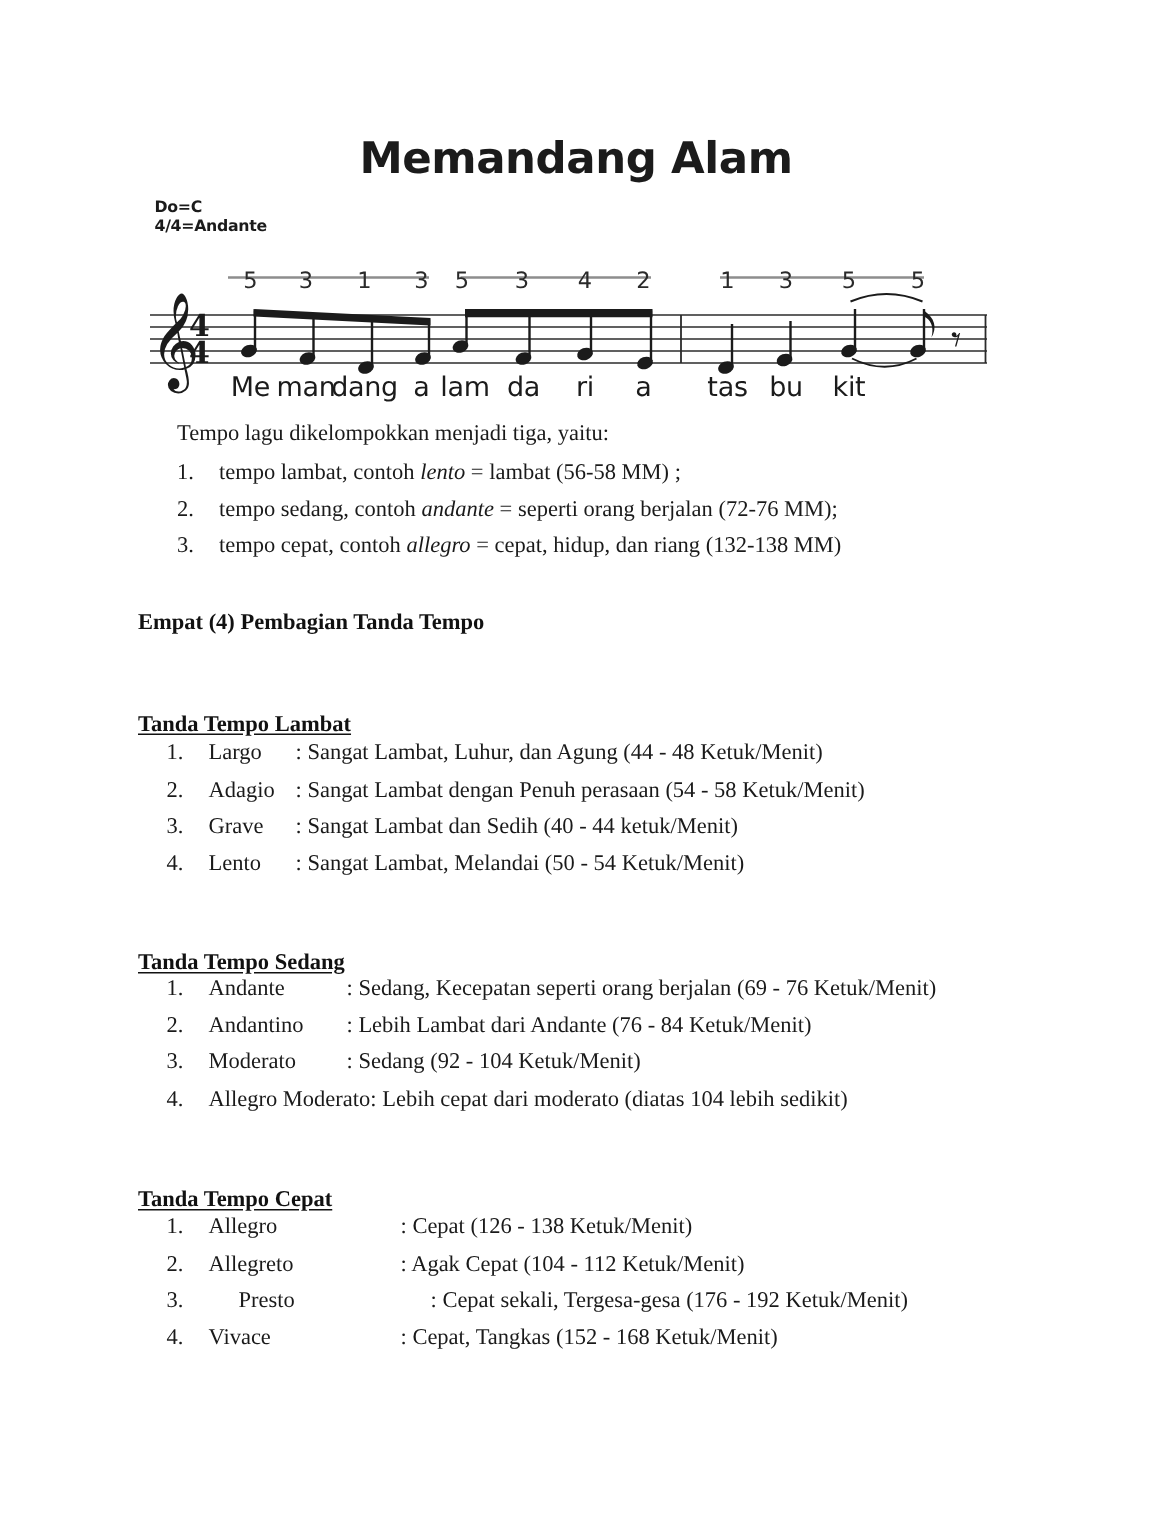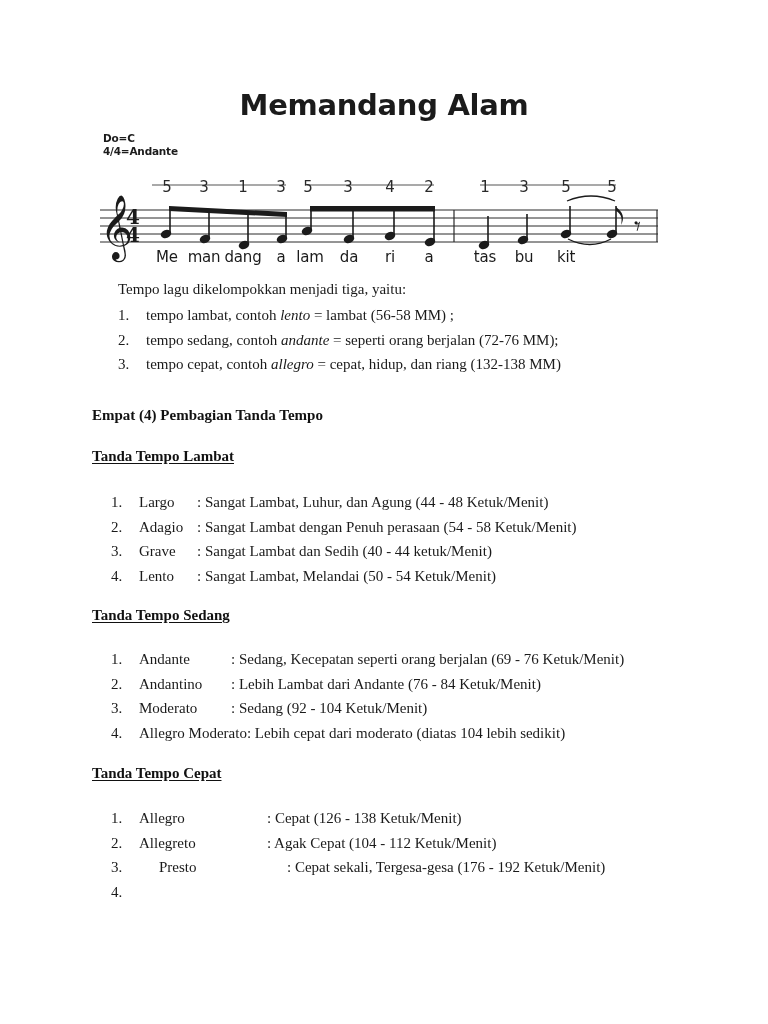--- a/index.html
+++ b/index.html
@@ -73,21 +73,21 @@
   }
   .num-cell {
     top: 0;
     font-family: "DejaVu Sans", sans-serif;
     font-size: 15px;
     color: #2a2a2a;
   }
   .lyr-cell {
     top: 0;
     font-family: "DejaVu Sans", sans-serif;
-    font-size: 15px;
+    font-size: 18px;
     color: #1b1b1b;
     letter-spacing: -0.2px;
   }
 
   
   .para {
     position: absolute;
     font-size: 15px;
     line-height: 18px;
     color: #1a1a1a;
@@ -130,20 +130,21 @@
     white-space: nowrap;
   }
   .heading-underline {
     position: absolute;
     font-size: 15px;
     font-weight: bold;
     color: #111111;
     white-space: nowrap;
     text-decoration: underline;
     text-underline-offset: 2px;
+    margin-top: 27px;
   }
 
   .it { font-style: italic; }
 
   .term {
     display: inline-block;
   }
 </style>
 </head>
 <body>
@@ -289,16 +290,16 @@
       <li><span class="marker">2.</span><span class="body"><span class="term" style="min-width: 92px;">Andantino</span><span>: Lebih Lambat dari Andante (76 - 84 Ketuk/Menit)</span></span></li>
       <li><span class="marker">3.</span><span class="body"><span class="term" style="min-width: 92px;">Moderato</span><span>: Sedang (92 - 104 Ketuk/Menit)</span></span></li>
       <li><span class="marker">4.</span><span class="body"><span class="term" style="min-width: 92px;">Allegro Moderato</span><span>: Lebih cepat dari moderato (diatas 104 lebih sedikit)</span></span></li>
     </ol>
 
   <div class="heading-underline" style="left:92px; top:765px;text-align:center;">Tanda Tempo Cepat</div>
   <ol class="olist" id="list-2" style="left:111px; top:806px;">
       <li><span class="marker">1.</span><span class="body"><span class="term" style="min-width: 128px;">Allegro</span><span>: Cepat   (126 - 138 Ketuk/Menit)</span></span></li>
       <li><span class="marker">2.</span><span class="body"><span class="term" style="min-width: 128px;">Allegreto</span><span>: Agak Cepat  (104 - 112 Ketuk/Menit)</span></span></li>
       <li><span class="marker">3.</span><span class="body"><span class="term" style="min-width: 128px; margin-left: 20px;">Presto</span><span>: Cepat sekali, Tergesa-gesa (176 - 192 Ketuk/Menit)</span></span></li>
-      <li><span class="marker">4.</span></li>
+      <li><span class="marker">4.</span><span class="body"><span class="term" style="min-width: 128px;">Vivace</span><span>: Cepat, Tangkas (152 - 168 Ketuk/Menit)</span></span></li>
     </ol>
 
 </div>
 
 </body></html>

